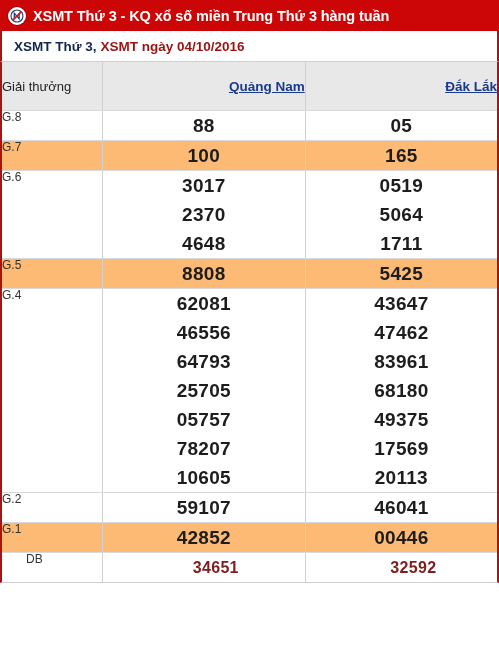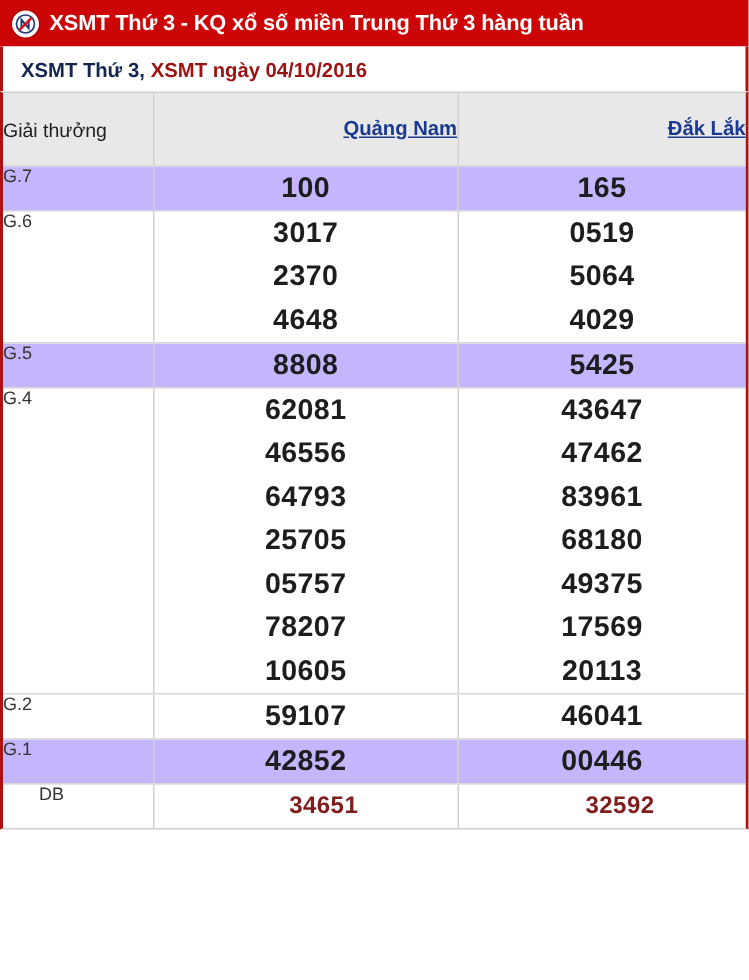--- a/index.html
+++ b/index.html
@@ -126,21 +126,21 @@
   }
   .head-prov-link {
     font-size: 13.5px;
     font-weight: bold;
     color: #1a3a8f;
     text-decoration: underline;
     cursor: pointer;
   }
 
   tr.row-white td { background: #ffffff; }
-  tr.row-gray td  { background: #c4b5fd; }
+  tr.row-gray td  { background: #fdba74; }
 
   .prize-label {
     font-size: 12px;
     color: #333333;
     padding: 9px 0 0 14px;
     text-align: left;
     line-height: 1;
   }
   .num-cell {
     text-align: center;
@@ -192,40 +192,49 @@
           <th class="head-label">Giải thưởng</th>
           <th class="head-prov col-sep">
             <a class="head-prov-link">Quảng Nam</a>
           </th>
           <th class="head-prov col-sep">
             <a class="head-prov-link">Đắk Lắk</a>
           </th>
         </tr>
       </thead>
       <tbody>
+          <tr class="row-white">
+            <td class="prize-label">G.8</td>
+            <td class="num-cell col-sep">
+              <div class="num">88</div>
+            </td>
+            <td class="num-cell col-sep">
+              <div class="num">05</div>
+            </td>
+          </tr>
           <tr class="row-gray">
             <td class="prize-label">G.7</td>
             <td class="num-cell col-sep">
               <div class="num">100</div>
             </td>
             <td class="num-cell col-sep">
               <div class="num">165</div>
             </td>
           </tr>
           <tr class="row-white">
             <td class="prize-label">G.6</td>
             <td class="num-cell col-sep">
               <div class="num">3017</div>
               <div class="num">2370</div>
               <div class="num">4648</div>
             </td>
             <td class="num-cell col-sep">
               <div class="num">0519</div>
               <div class="num">5064</div>
-              <div class="num">4029</div>
+              <div class="num">1711</div>
             </td>
           </tr>
           <tr class="row-gray">
             <td class="prize-label">G.5</td>
             <td class="num-cell col-sep">
               <div class="num">8808</div>
             </td>
             <td class="num-cell col-sep">
               <div class="num">5425</div>
             </td>

